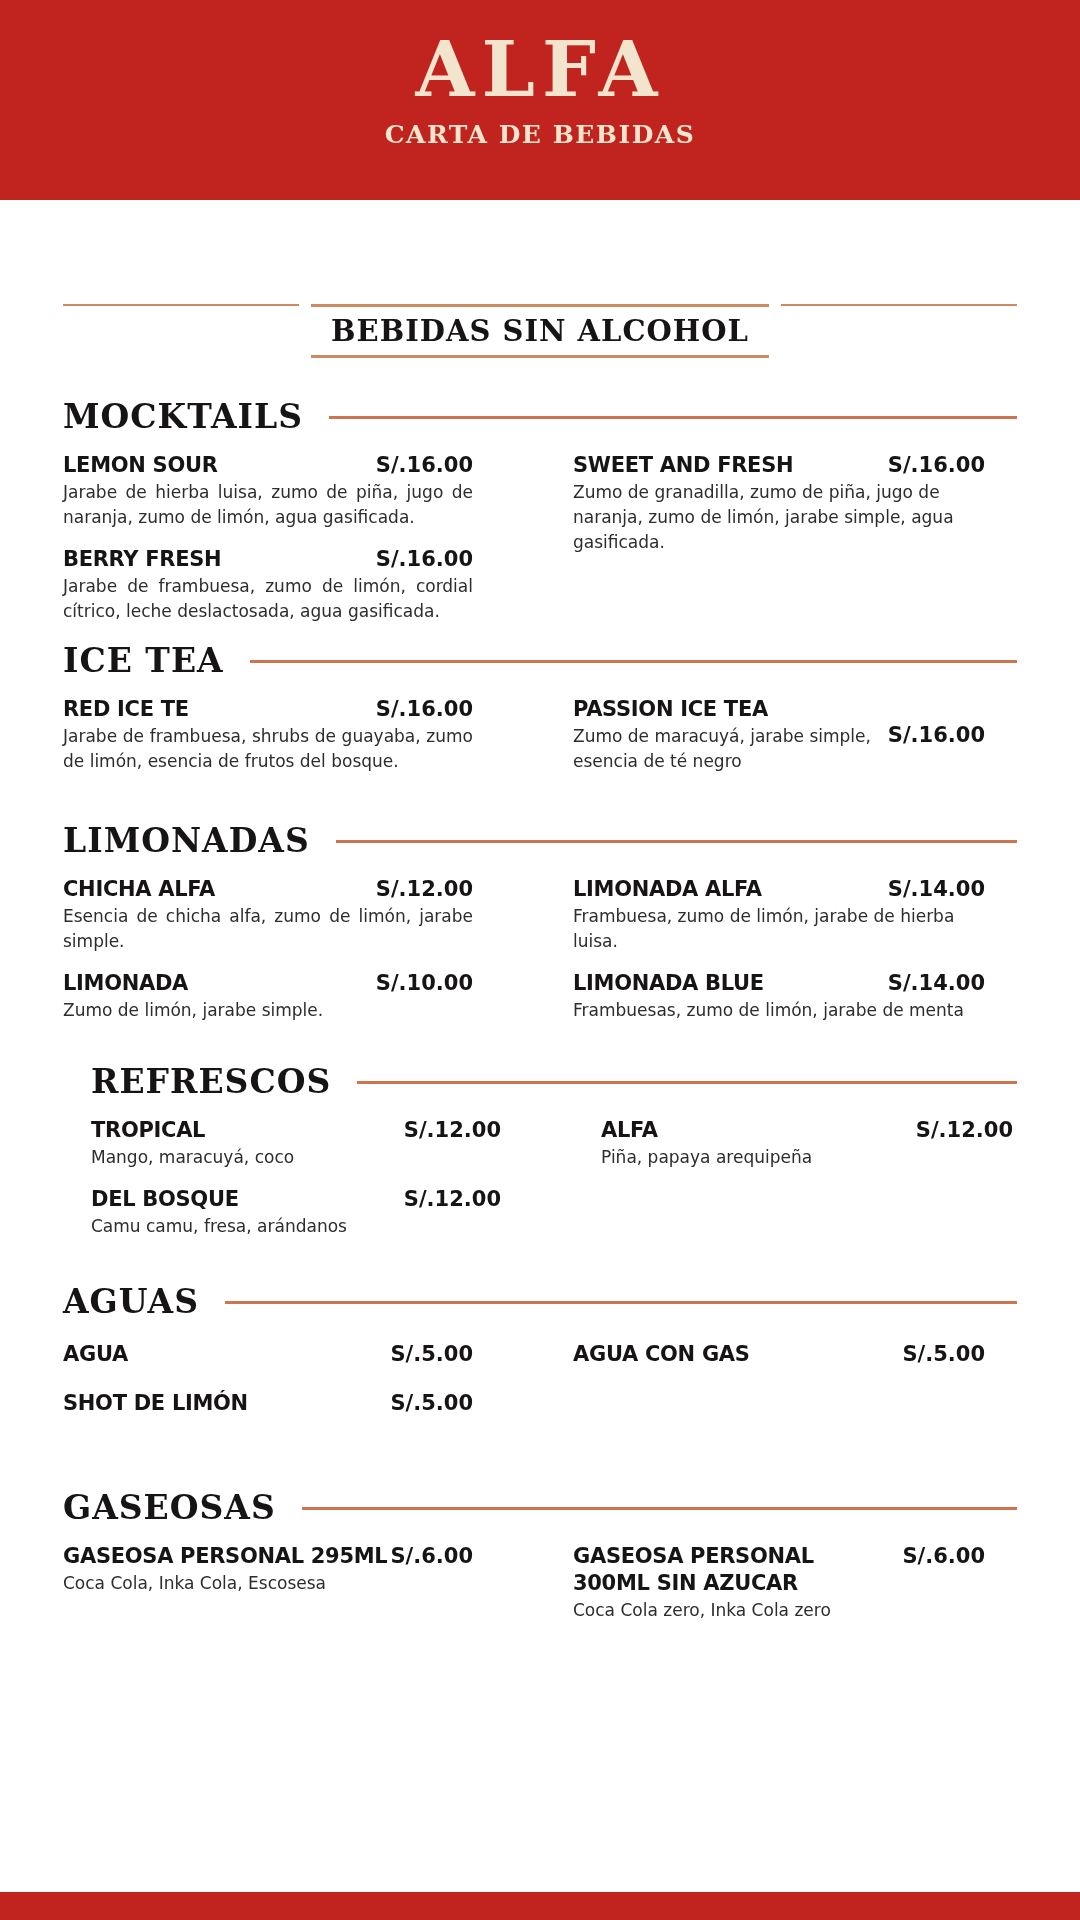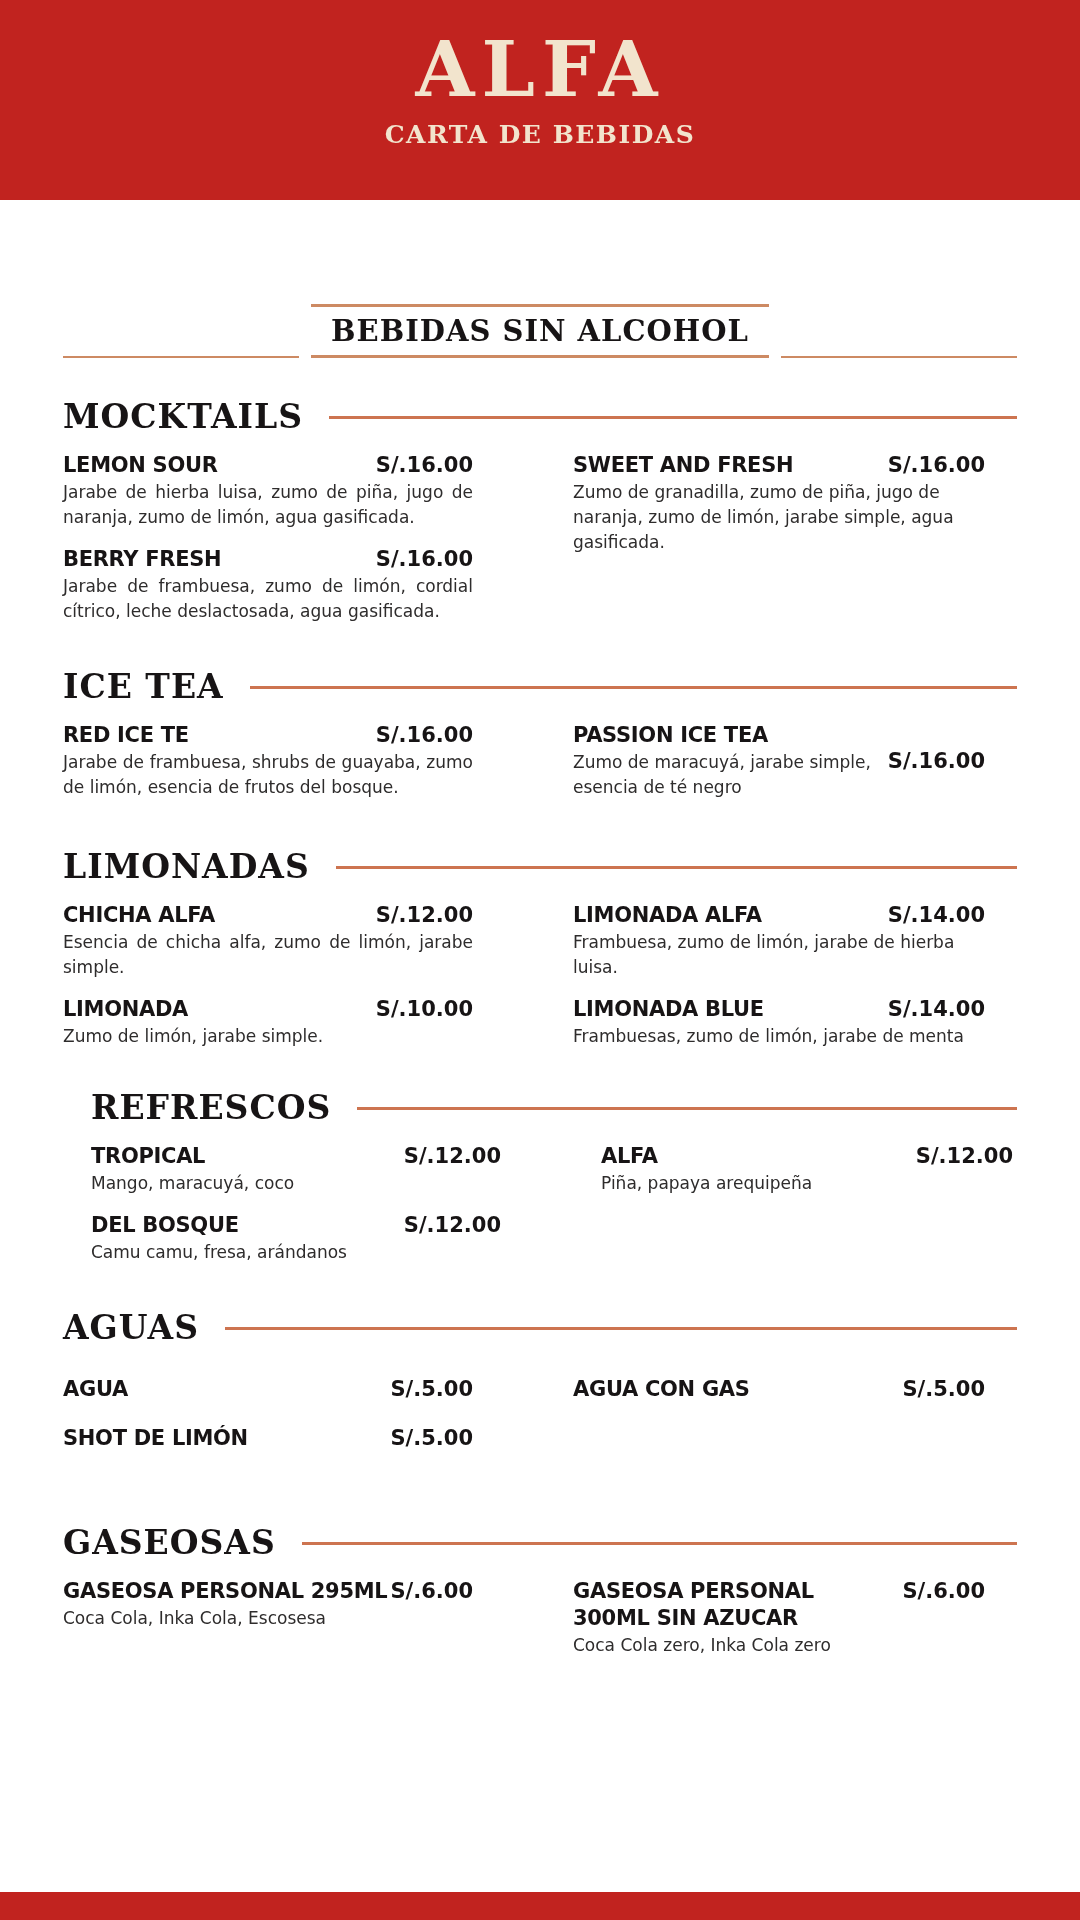--- a/index.html
+++ b/index.html
@@ -18,21 +18,21 @@
     line-height:0.95; color:#f2e4cd; letter-spacing:7px;
   }
   .brand-tagline {
     margin-top:6px; font-weight:bold; font-size:15px; letter-spacing:5px; color:#f2e4cd;
   }
   .menu-title {
     margin-top:14px; font-family:"DejaVu Serif", serif; font-weight:bold;
     font-size:25px; letter-spacing:1.5px; color:#f2e4cd;
   }
   
-  .main-title-row { display:flex; align-items:flex-end; margin:104px 63px 0 63px; }
+  .main-title-row { display:flex; align-items:flex-start; margin:104px 63px 0 63px; }
   .side-line { flex:1; height:2px; background:#cd8a63; }
   .main-title-box {
     margin:0 12px; padding:7px 20px;
     border-top:3px solid #cd8a63; border-bottom:3px solid #cd8a63;
   }
   .main-title {
     font-family:"DejaVu Serif", serif; font-weight:bold; font-size:29px;
     letter-spacing:1px; white-space:nowrap; color:#171415;
   }
   
@@ -58,27 +58,27 @@
   }
   .item-desc { font-size:17px; line-height:25px; color:#2e2c2c; margin-top:1px; }
   .col-left .item-desc { text-align:justify; }
   
   .v-center-price .item-price { position:absolute; right:0; top:50%; transform:translateY(-50%); }
   .v-center-price .item-desc { max-width:345px; }
   
   .wrap-name .item-name { max-width:310px; }
   
   .s-mocktails { margin-top:38px; }
-  .s-icetea    { margin-top:26px; }
+  .s-icetea    { }
   .s-limonadas { margin-top:30px; }
   .s-refrescos { margin-top:22px;margin-left:28px; }
   .s-aguas     { margin-top:26px; }
   .s-gaseosas  { margin-top:48px; }
   .s-aguas .cols { margin-top:18px; }
-  .s-aguas .item { margin-bottom:22px;margin-top:9px; }
+  .s-aguas .item { margin-bottom:22px; }
   
   .footer-band {
     position:absolute; left:0; bottom:0; width:100%; height:28px; background:#c1231f;
   }
 </style>
 </head>
 <body>
 
 <header class="header-band">
   <div class="brand-logo">ALFA</div>

